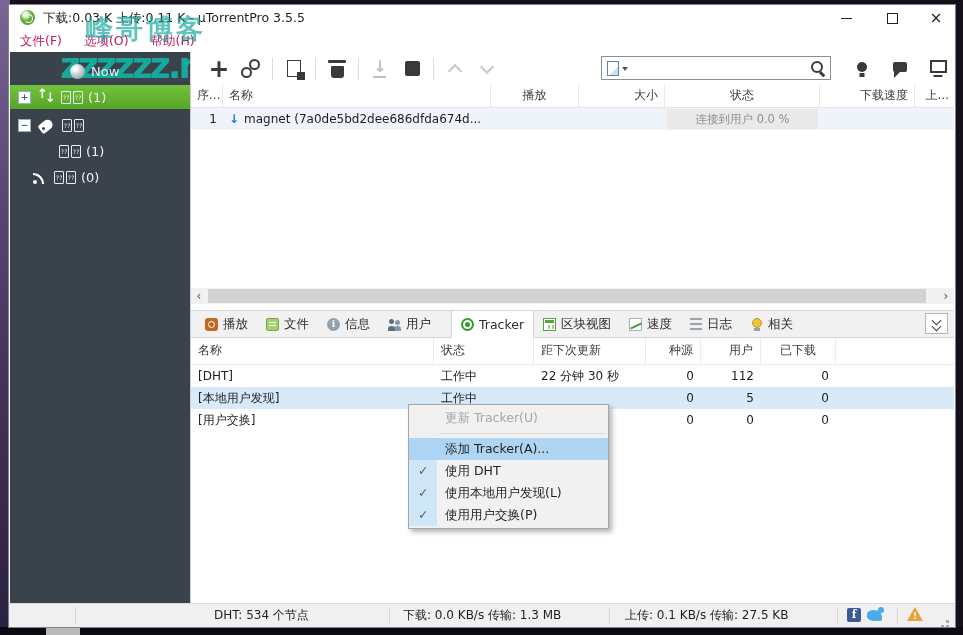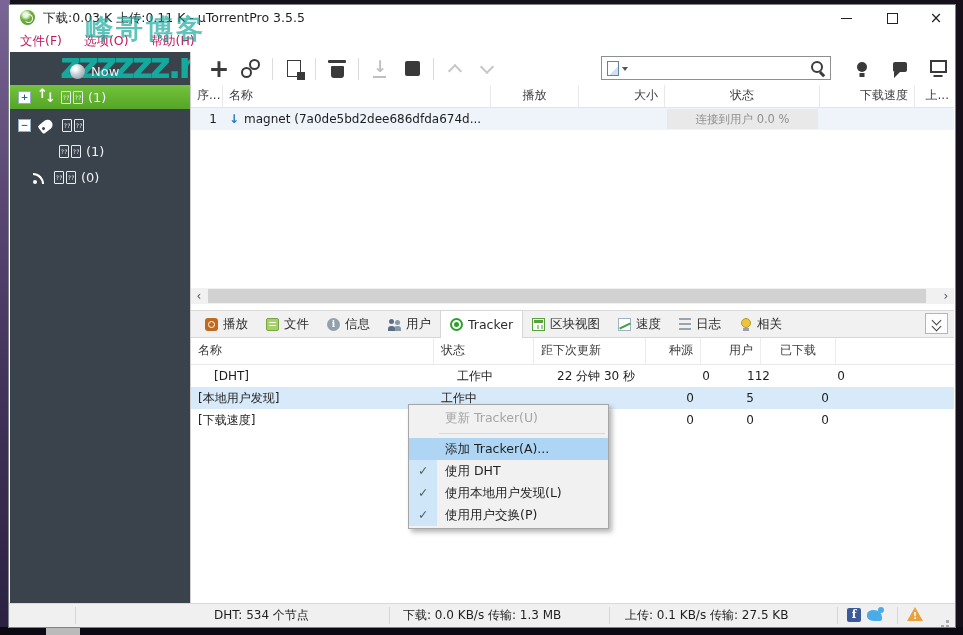--- a/index.html
+++ b/index.html
@@ -124,21 +124,21 @@
   .hs-arrow{position:absolute;top:0;width:16px;height:16px;color:#555;font-size:12px;
     line-height:16px;text-align:center;}
   .hs-left{left:0;}.hs-right{right:0;}
   .hs-thumb{position:absolute;left:17px;top:1px;width:718px;height:14px;background:#d2d2d2;}
   
   .tabbar{position:absolute;left:0;right:0;top:258px;height:28px;background:#f1f1f1;
     border-top:1px solid #dadada;border-bottom:1px solid #d6d6d6;display:flex;align-items:flex-end;
     padding-left:5px;box-sizing:border-box;}
   .tab{display:inline-flex;align-items:center;height:26px;padding:0 9px;font-size:12.5px;
     color:#2d2d2d;position:relative;flex:none;}
-  .tab.active{background:#fff;border:1px solid #d6d6d6;border-bottom:none;height:27px;margin-bottom:-1px;}
+  .tab.active{background:#fff;border:1px solid #d6d6d6;border-bottom:none;height:27px;margin-bottom:-1px;margin-left:11px;}
   .ti{width:13px;height:13px;margin-right:5px;position:relative;display:inline-block;flex:none;}
   .clock-icon{background:#c06a20;border-radius:3px;}
   .clock-icon::before{content:"";position:absolute;left:3px;top:3px;right:3px;bottom:3px;
     border:1.5px solid #fff;border-radius:50%;}
   .files-icon{background:#a6d06a;border:1px solid #7aa543;box-sizing:border-box;border-radius:2px;}
   .files-icon::before{content:"";position:absolute;left:2px;right:2px;top:3px;height:1.5px;
     background:#fff;box-shadow:0 3px 0 #fff;}
   .info-icon{background:#92a1ad;border-radius:50%;}
   .info-icon::before{content:"i";position:absolute;left:0;right:0;top:0;bottom:0;color:#fff;
     font:bold 9px/13px "DejaVu Serif",serif;text-align:center;}
@@ -355,37 +355,37 @@
       <div class="trk-header" id="tracker-header">
           <span class="trk-hcell" style="width: 243px; text-align: left;">名称</span>
           <span class="trk-hcell" style="width: 100px; text-align: left;">状态</span>
           <span class="trk-hcell" style="width: 112px; text-align: left;">距下次更新</span>
           <span class="trk-hcell" style="width: 55px; text-align: right;">种源</span>
           <span class="trk-hcell" style="width: 60px; text-align: right;">用户</span>
           <span class="trk-hcell" style="width: 75px; text-align: center;">已下载</span>
         </div>
       <div id="tracker-rows">
           <div class="trk-row">
-            <span class="trk-cell" style="width: 243px; text-align: left; margin-left: 16px;">[DHT]</span>
+            <span class="trk-cell" style="width: 243px; text-align: left;">[DHT]</span>
             <span class="trk-cell" style="width: 100px; text-align: left;">工作中</span>
             <span class="trk-cell" style="width: 112px; text-align: left;">22 分钟 30 秒</span>
             <span class="trk-cell" style="width: 55px; text-align: right;">0</span>
             <span class="trk-cell" style="width: 60px; text-align: right;">112</span>
             <span class="trk-cell" style="width: 75px; text-align: right;">0</span>
           </div>
           <div class="trk-row selected">
             <span class="trk-cell" style="width: 243px; text-align: left;">[本地用户发现]</span>
             <span class="trk-cell" style="width: 100px; text-align: left;">工作中</span>
             <span class="trk-cell" style="width: 112px; text-align: left;"></span>
             <span class="trk-cell" style="width: 55px; text-align: right;">0</span>
             <span class="trk-cell" style="width: 60px; text-align: right;">5</span>
             <span class="trk-cell" style="width: 75px; text-align: right;">0</span>
           </div>
           <div class="trk-row">
-            <span class="trk-cell" style="width: 243px; text-align: left;">[下载速度]</span>
+            <span class="trk-cell" style="width: 243px; text-align: left;">[用户交换]</span>
             <span class="trk-cell" style="width: 100px; text-align: left;"></span>
             <span class="trk-cell" style="width: 112px; text-align: left;"></span>
             <span class="trk-cell" style="width: 55px; text-align: right;">0</span>
             <span class="trk-cell" style="width: 60px; text-align: right;">0</span>
             <span class="trk-cell" style="width: 75px; text-align: right;">0</span>
           </div>
         </div>
     </div>
 
   </div>

